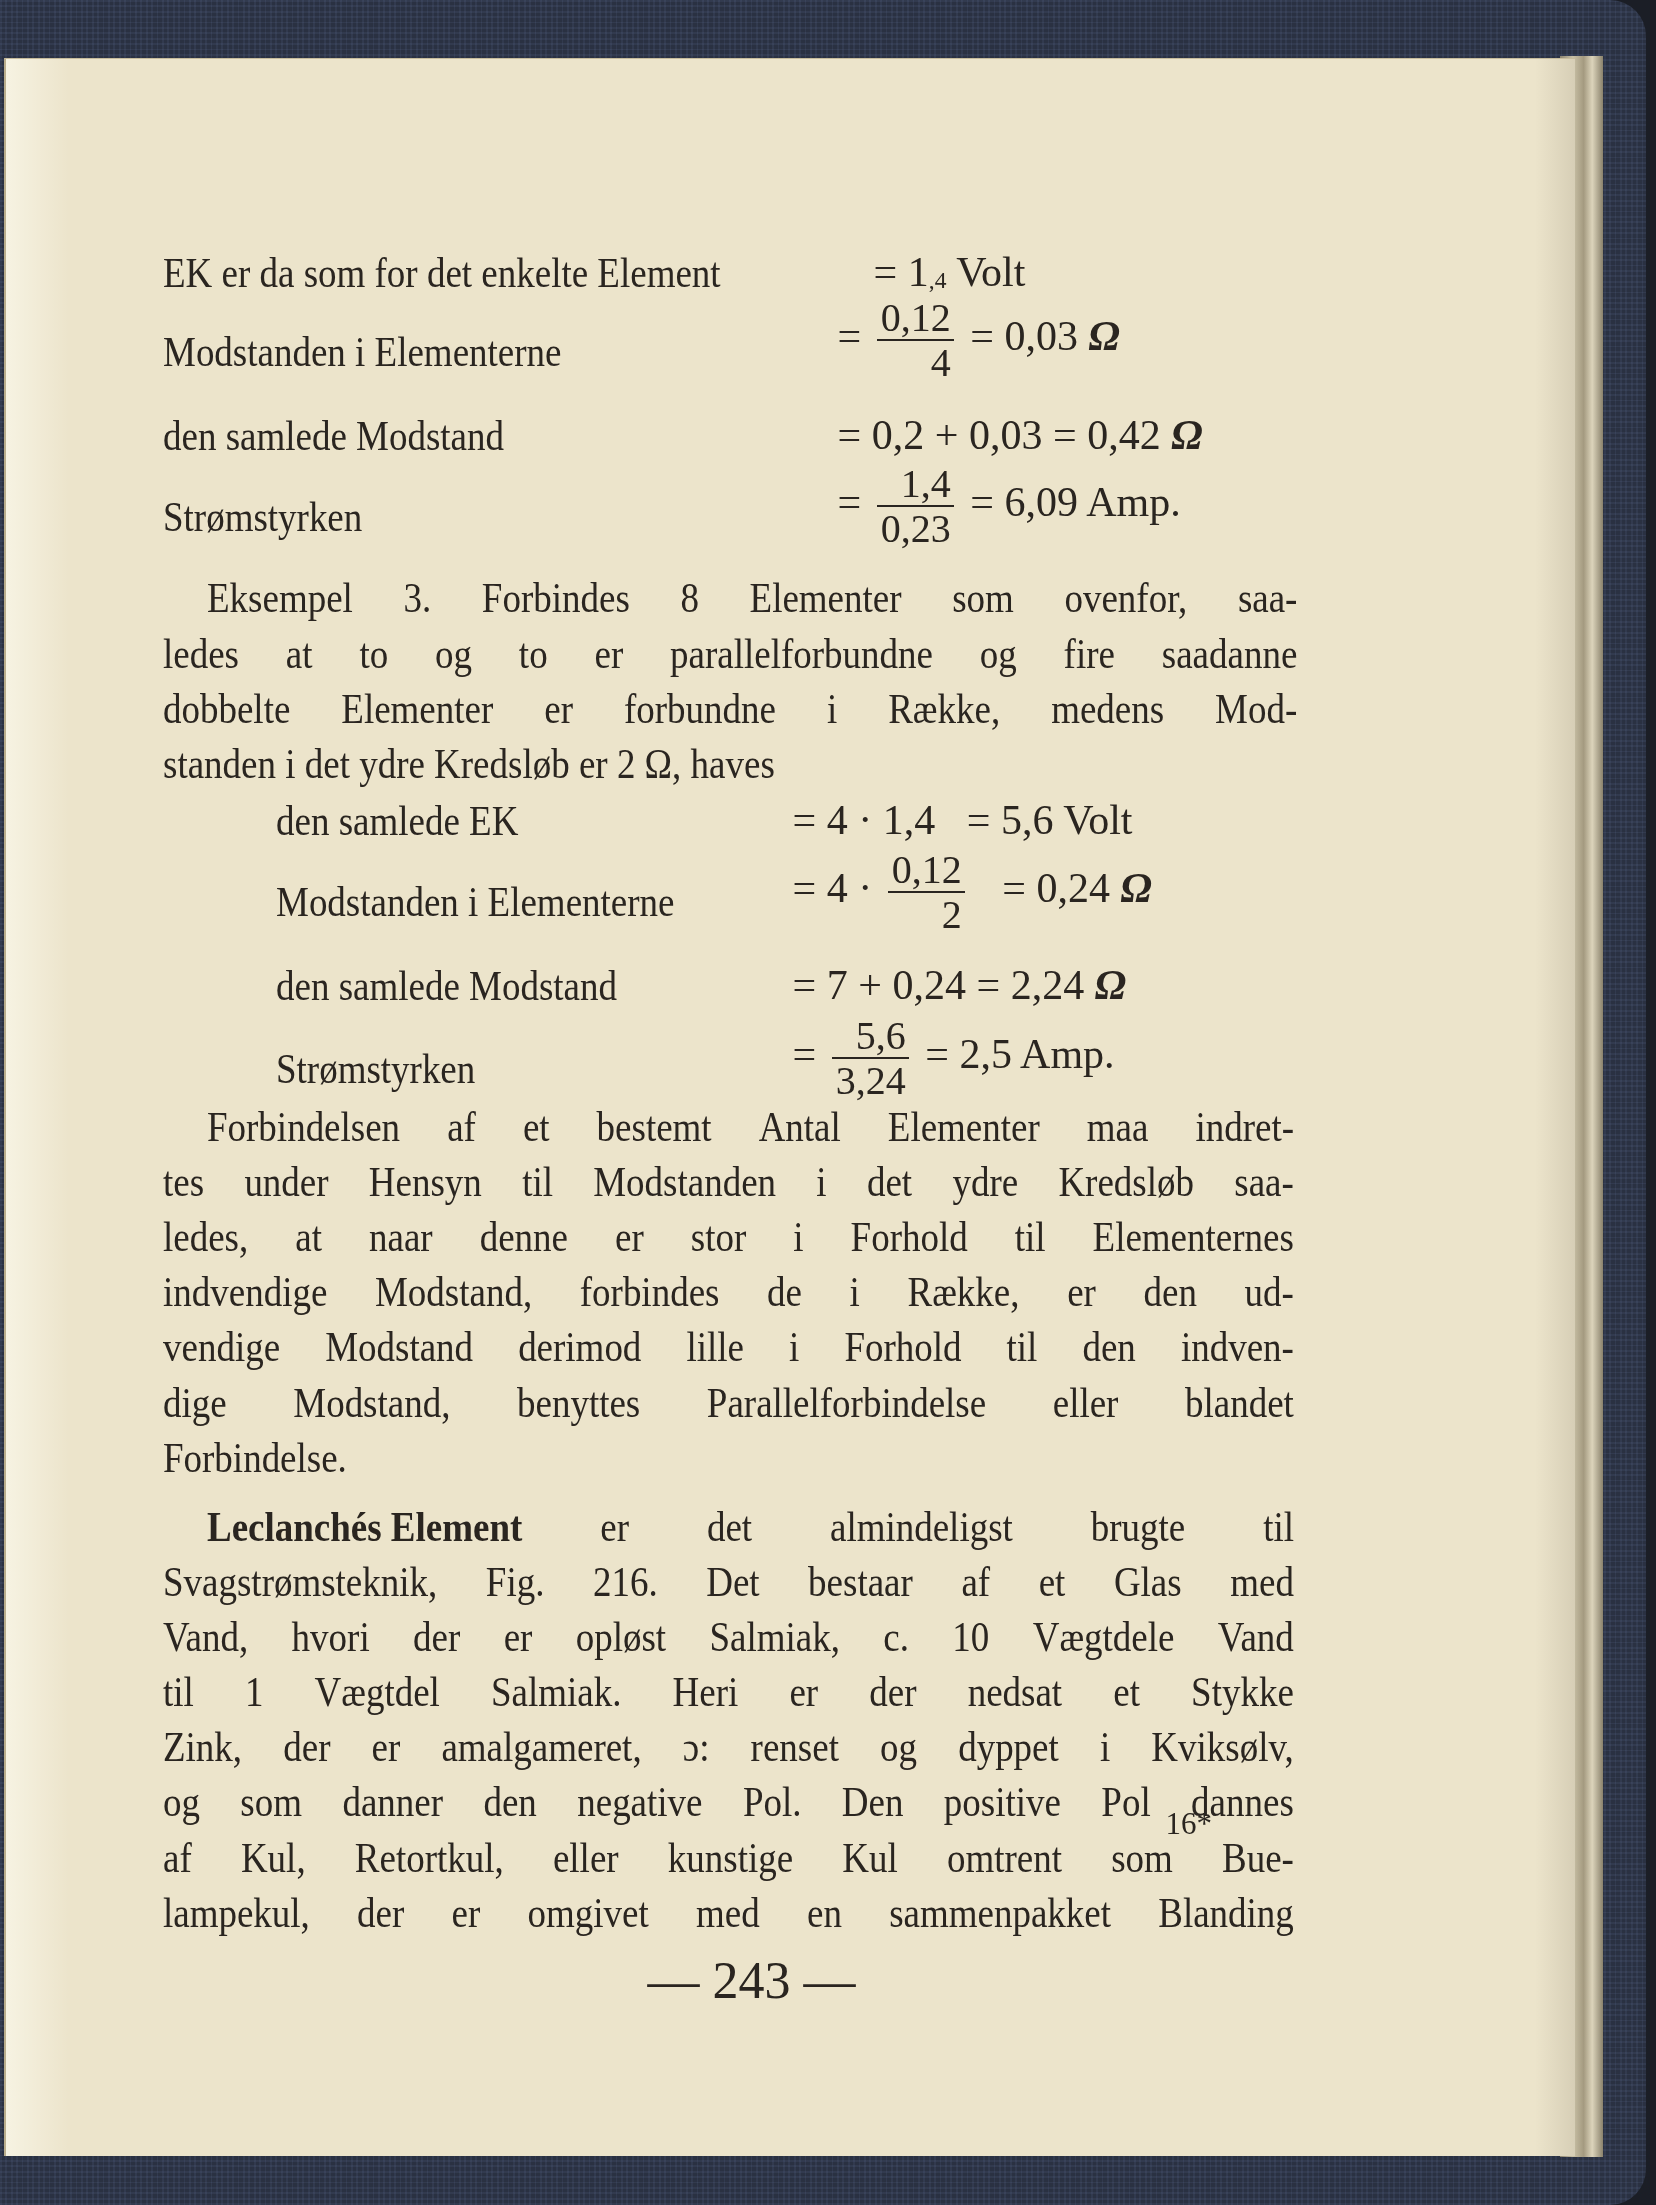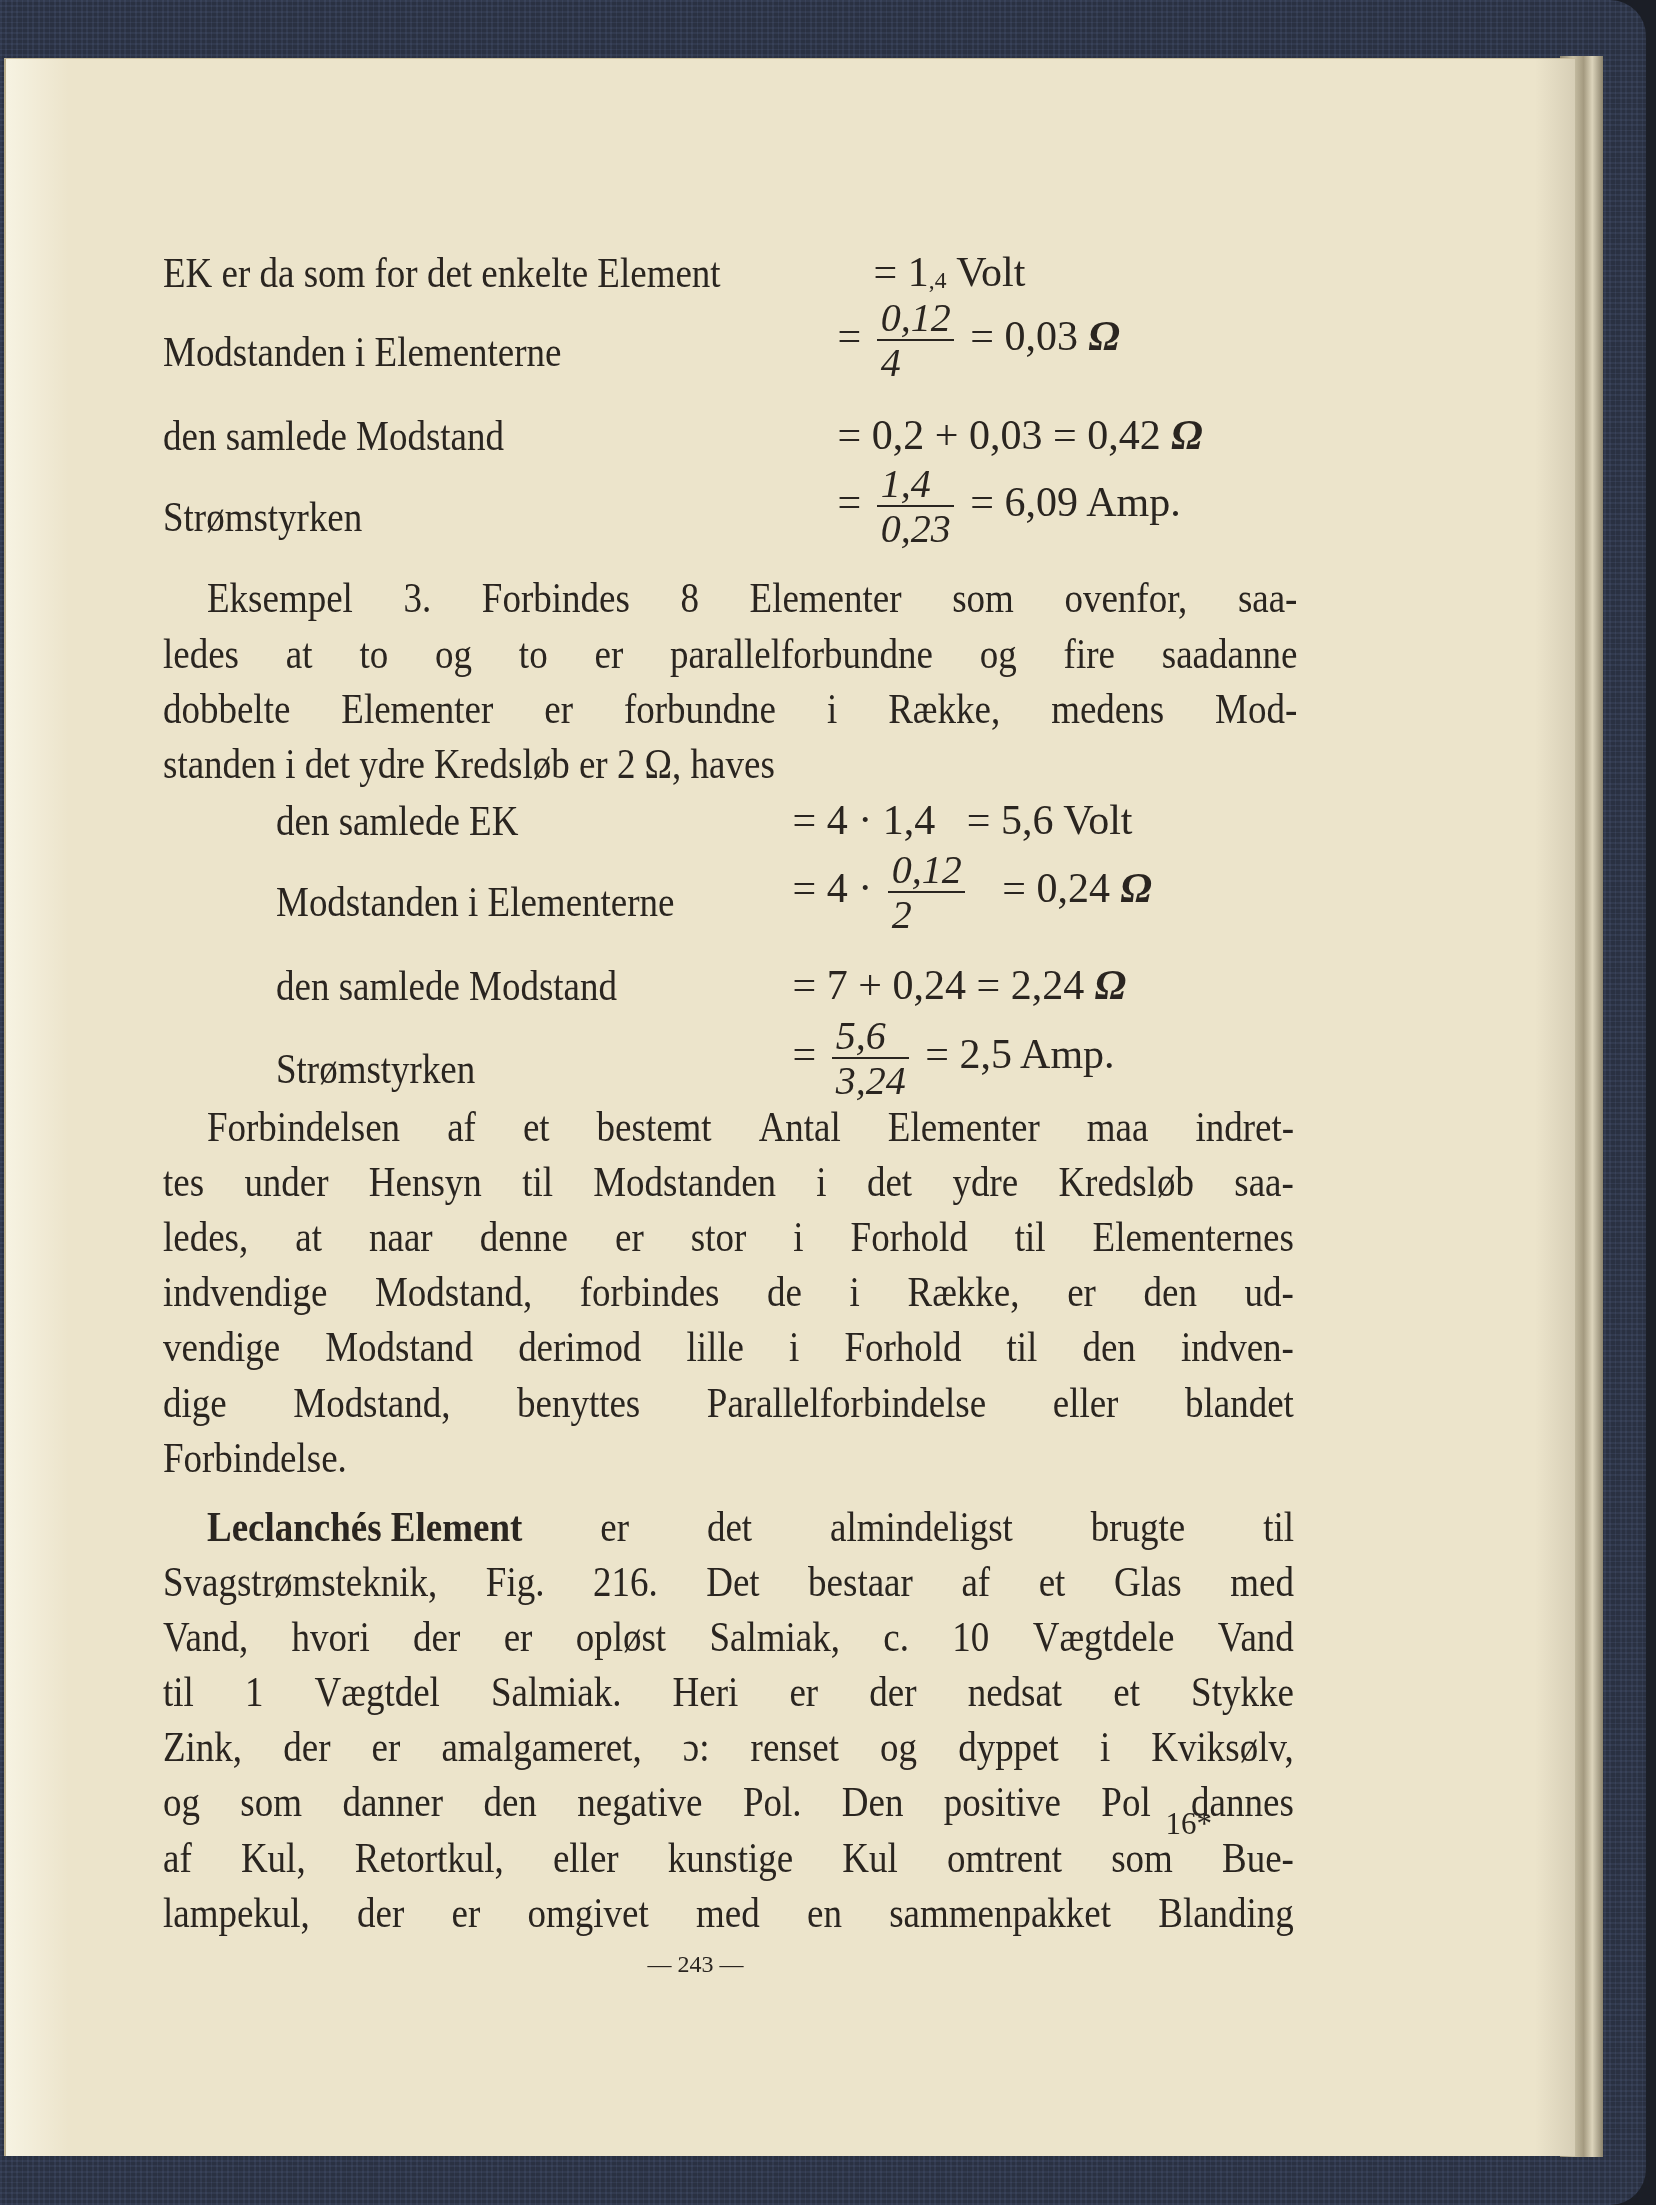--- a/index.html
+++ b/index.html
@@ -31,29 +31,29 @@
   }
   .t {
     position:absolute; color:#2a2520; font-size:43px; line-height:1; white-space:nowrap;
     transform-origin:left top;
   }
   .cond { transform:scaleX(0.86); }
   .just { display:flex; justify-content:space-between; width:1131px; }
   .bold { font-weight:bold; }
   .sub { font-size:23.5px; vertical-align:-1.8px; }
   .frac {
-    display:inline-flex; flex-direction:column; align-items:flex-start;
-    vertical-align:middle; margin:0 5.4px;font-style:italic;
+    display:inline-flex; flex-direction:column; align-items:flex-end;
+    vertical-align:middle; margin:0 5.4px;
   }
   .frac .num { font-size:40px; line-height:43px; padding:0 3.6px; }
   .frac .bar { height:1.8px; background:#2a2520; width:100%; }
   .frac .den { font-size:40px; line-height:43px; padding:0 3.6px; }
   .eq { position:absolute; color:#2a2520; font-size:42px; white-space:nowrap; line-height:1; }
   .omega { font-style:italic; font-weight:bold; }
-  .pnum { position:absolute; color:#2a2520; font-size:24px; white-space:nowrap; }
+  .pnum { position:absolute; color:#2a2520; font-size:52px; white-space:nowrap; }
 </style>
 </head>
 <body>
 
 <div class="cover"></div>
 <div class="page-stack"></div>
 
 <div class="page">
 
   <div class="t cond" style="left:157px; top:192px;">EK er da som for det enkelte Element</div>

